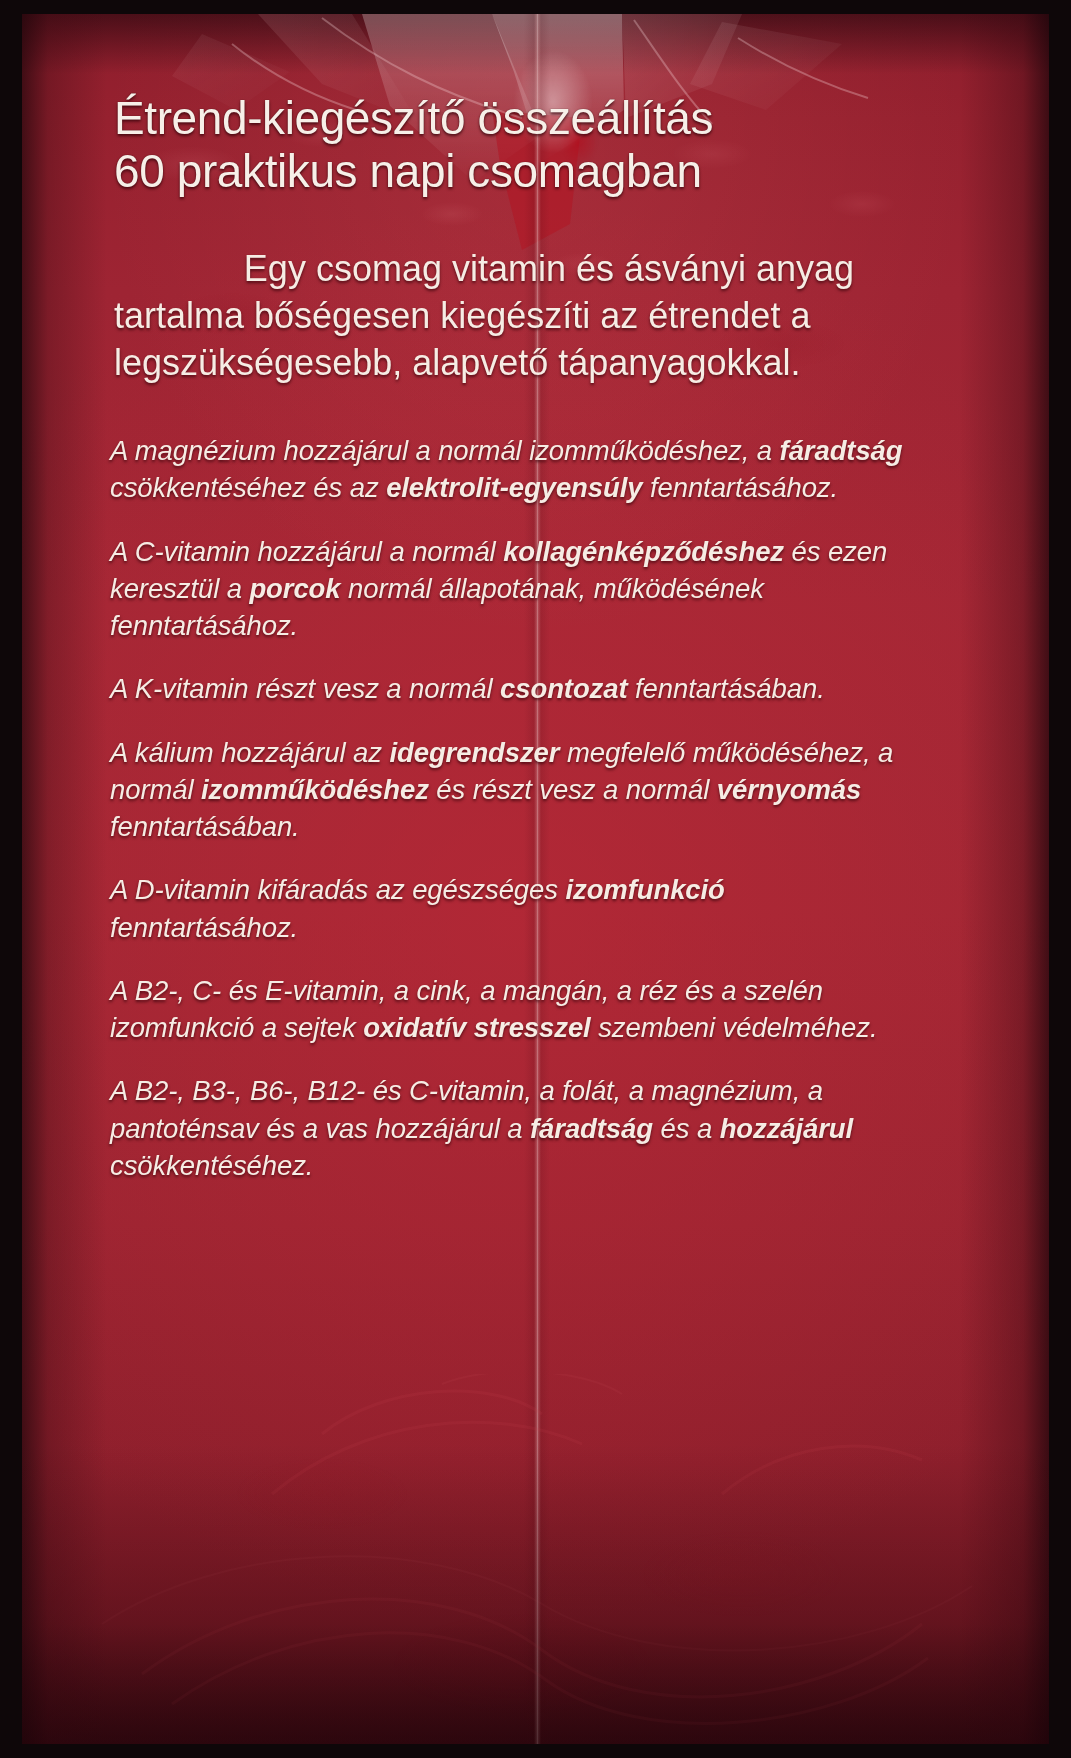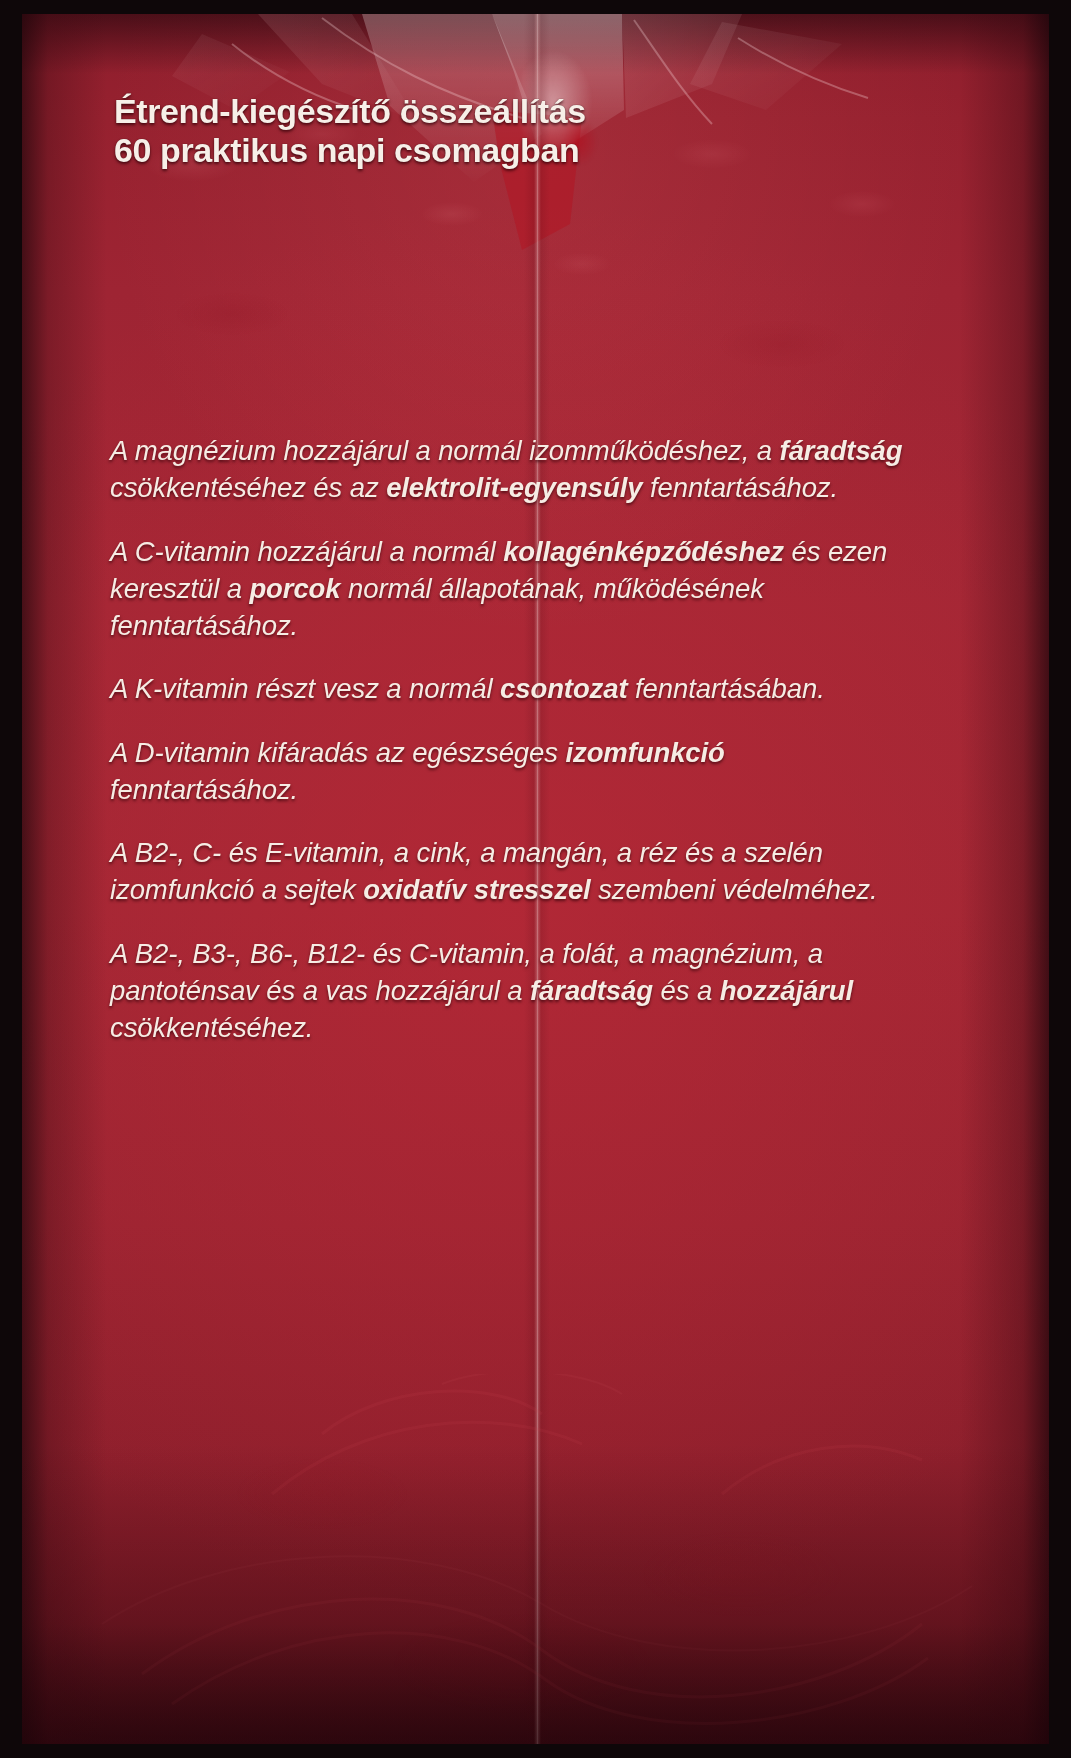--- a/index.html
+++ b/index.html
@@ -135,22 +135,22 @@
   .content {
     position: absolute;
     inset: 0;
     padding: 0;
   }
   .headline {
     position: absolute;
     left: 92px;
     top: 78px;
     width: 860px;
-    font-size: 34px;
-    font-weight: bold;
+    font-size: 46px;
+    font-weight: normal;
     line-height: 1.16;
     color: #f7efe8;
     letter-spacing: -0.4px;
     text-shadow: 0 2px 3px rgba(50,0,8,0.75), 0 0 1px rgba(0,0,0,0.5);
   }
   .headline .l2 { display: block; }
 
   .subhead {
     position: absolute;
     left: 92px;
@@ -247,25 +247,31 @@
 
     <div class="bottom-shine"></div>
 
     <div class="content">
 
       <div class="headline">
         <span class="l1">Étrend-kiegészítő összeállítás</span>
         <span class="l2">60 praktikus napi csomagban</span>
       </div>
 
+      <div class="subhead">
+        <span class="sl sl1">Egy csomag vitamin és ásványi anyag</span>
+        <span class="sl sl2">tartalma bőségesen kiegészíti az étrendet a</span>
+        <span class="sl sl3">legszükségesebb, alapvető tápanyagokkal.</span>
+      </div>
 
       <div class="claims" id="claims-list">
           <p class="claim"><span>A magnézium hozzájárul a normál izomműködéshez, a </span><b>fáradtság</b><span> csökkentéséhez és az </span><b>elektrolit-egyensúly</b><span> fenntartásához.</span></p>
           <p class="claim"><span>A C-vitamin hozzájárul a normál </span><b>kollagénképződéshez</b><span> és ezen keresztül a </span><b>porcok</b><span> normál állapotának, működésének fenntartásához.</span></p>
           <p class="claim"><span>A K-vitamin részt vesz a normál </span><b>csontozat</b><span> fenntartásában.</span></p>
+          <p class="claim"><span>A kálium hozzájárul az </span><b>idegrendszer</b><span> megfelelő működéséhez, a normál </span><b>izomműködéshez</b><span> és részt vesz a normál </span><b>vérnyomás</b><span> fenntartásában.</span></p>
           <p class="claim"><span>A D-vitamin kifáradás az egészséges </span><b>izomfunkció</b><span> fenntartásához.</span></p>
           <p class="claim"><span>A B2-, C- és E-vitamin, a cink, a mangán, a réz és a szelén izomfunkció a sejtek </span><b>oxidatív stresszel</b><span> szembeni védelméhez.</span></p>
           <p class="claim claim-tight"><span>A B2-, B3-, B6-, B12- és C-vitamin, a folát, a magnézium, a pantoténsav és a vas hozzájárul a </span><b>fáradtság</b><span> és a </span><b>hozzájárul</b><span> csökkentéséhez.</span></p>
         </div>
 
     </div>
   </div>
 </div>
 
 </body></html>

